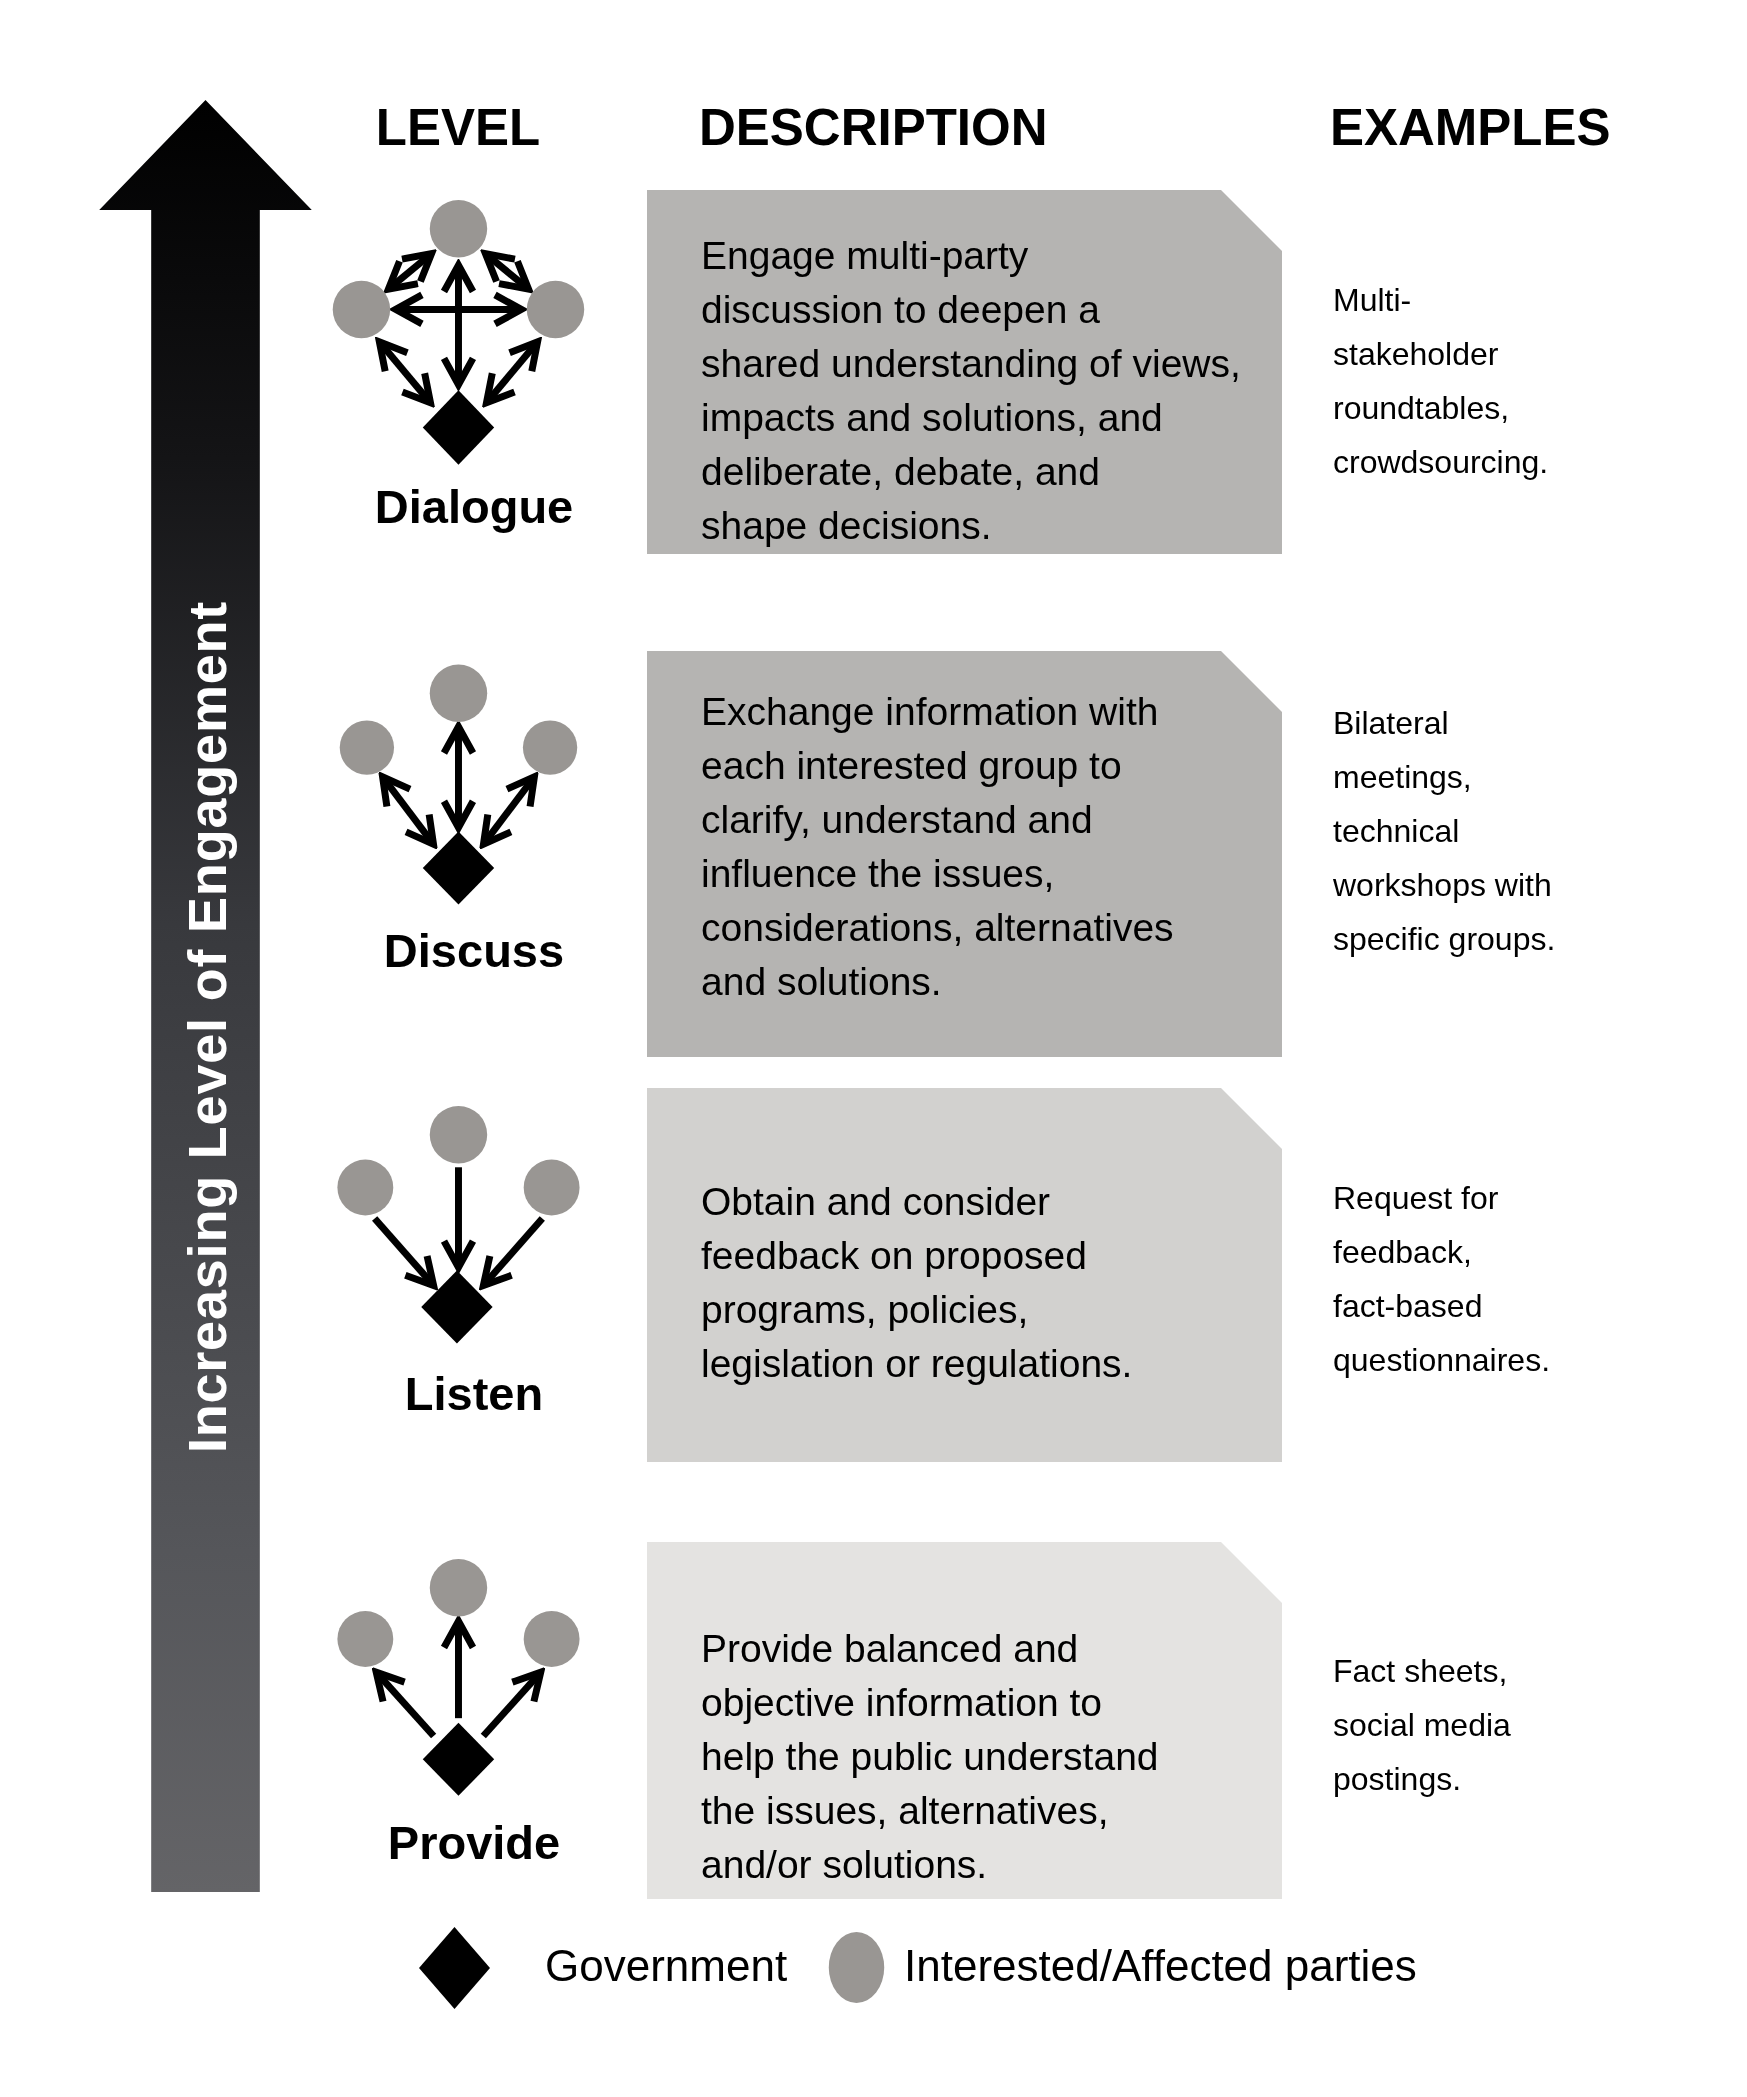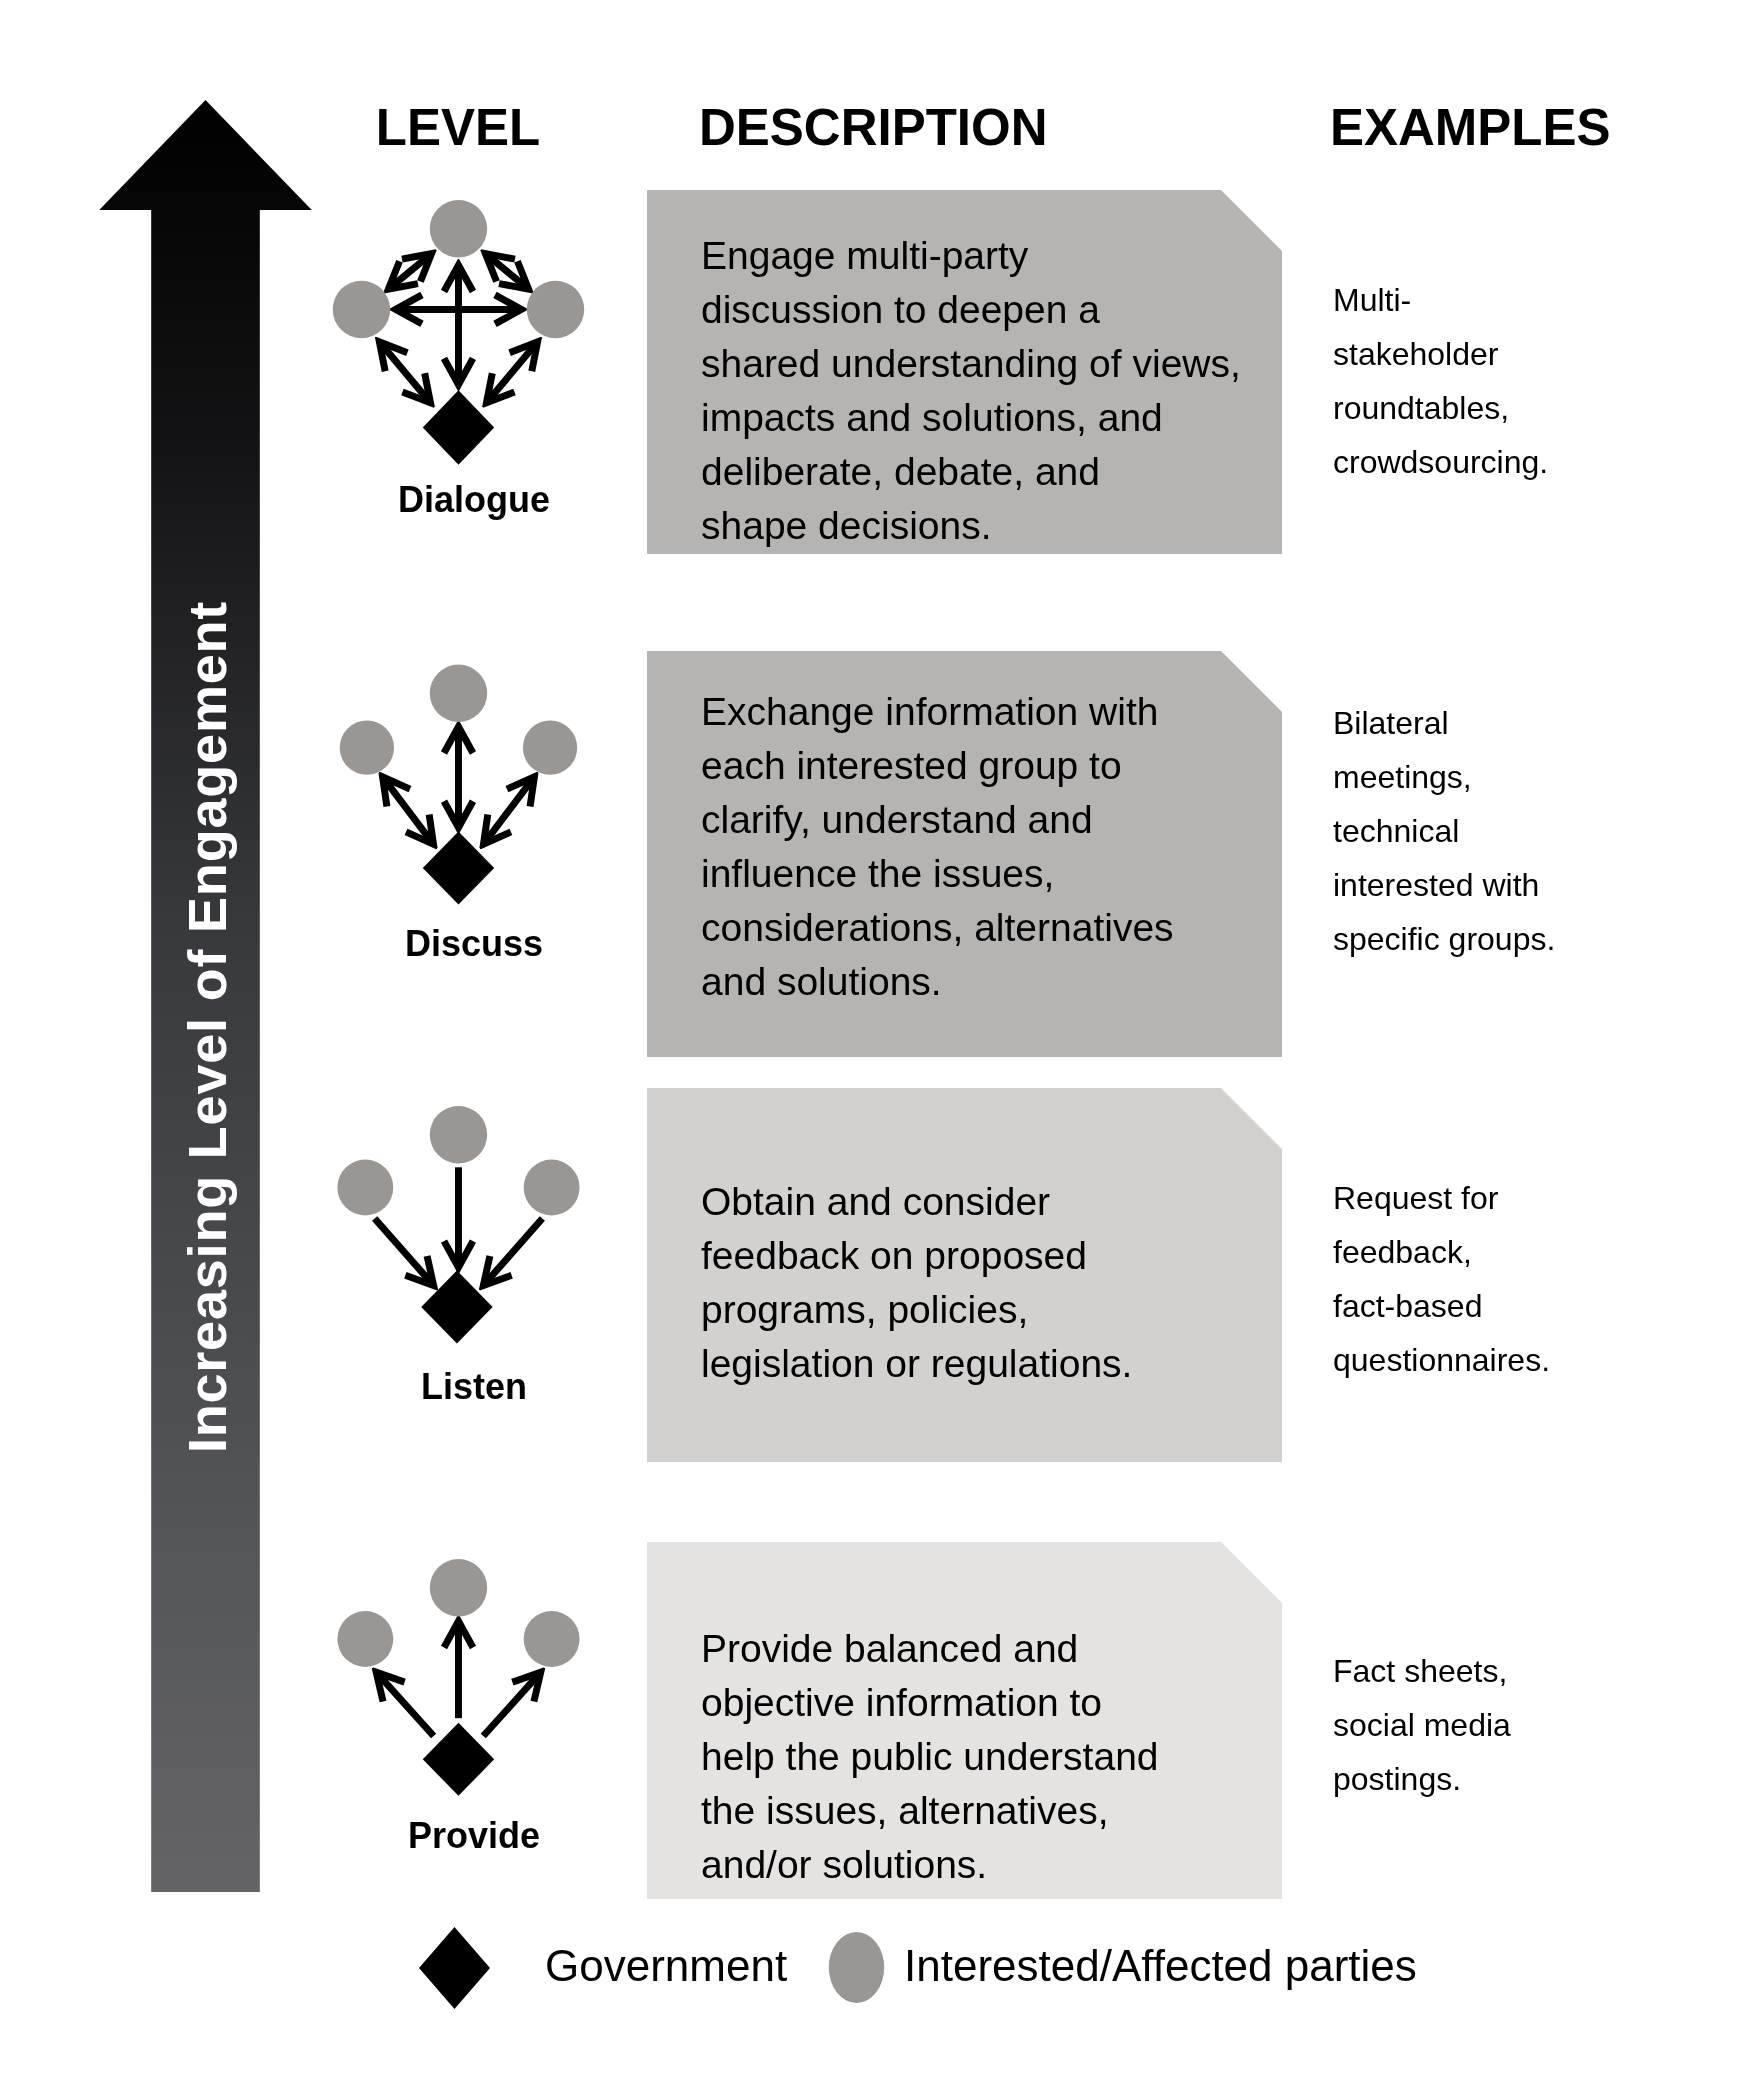--- a/index.html
+++ b/index.html
@@ -14,21 +14,21 @@
 
   
   .up-arrow{position:absolute;left:93px;top:95px;}
   .arrow-label{position:absolute;left:207px;top:1027px;
     transform:translate(-50%,-50%) rotate(-90deg);transform-origin:center;
     white-space:nowrap;color:#fff;font-weight:bold;font-size:54px;letter-spacing:0.8px;}
 
   
   .icon-block{position:absolute;left:311px;width:326px;}
   .icon-block svg{position:absolute;left:0;top:0;}
-  .lvl-label{position:absolute;left:0;width:100%;text-align:center;font-size:36px;font-weight:bold;white-space:nowrap;}
+  .lvl-label{position:absolute;left:0;width:100%;text-align:center;font-size:47px;font-weight:bold;white-space:nowrap;}
 
   
   .desc-box{position:absolute;left:647px;width:635px;box-sizing:border-box;padding-left:54px;padding-right:6.2px;
     clip-path:polygon(0 0,calc(100% - 61px) 0,100% 61px,100% 100%,0 100%);}
   .box-dark{background:#b5b4b2;}
   .box-med{background:#d2d1cf;}
   .box-light{background:#e4e3e1;}
   .desc-text{white-space:pre-line;font-size:39px;line-height:54px;}
 
   
@@ -118,21 +118,21 @@
     <div class="desc-text">Exchange information with
 each interested group to
 clarify, understand and
 influence the issues,
 considerations, alternatives
 and solutions.</div>
   </div>
   <div class="ex-text" style="top:696px;">Bilateral
 meetings,
 technical
-interested with
+workshops with
 specific groups.</div>
 
   
   <div class="icon-block" style="top:1088px;height:334px;">
     <svg width="326" height="268" viewBox="0 0 420 345">
       <line x1="190" y1="102" x2="190" y2="228" stroke="#000" stroke-width="9" marker-end="url(#ah)"></line>
       <line x1="82" y1="168" x2="156" y2="252" stroke="#000" stroke-width="9" marker-end="url(#ah)"></line>
       <line x1="298" y1="168" x2="224" y2="252" stroke="#000" stroke-width="9" marker-end="url(#ah)"></line>
       <circle cx="190" cy="60" r="37" fill="#999693"></circle>
       <circle cx="70" cy="128" r="36" fill="#999693"></circle>

